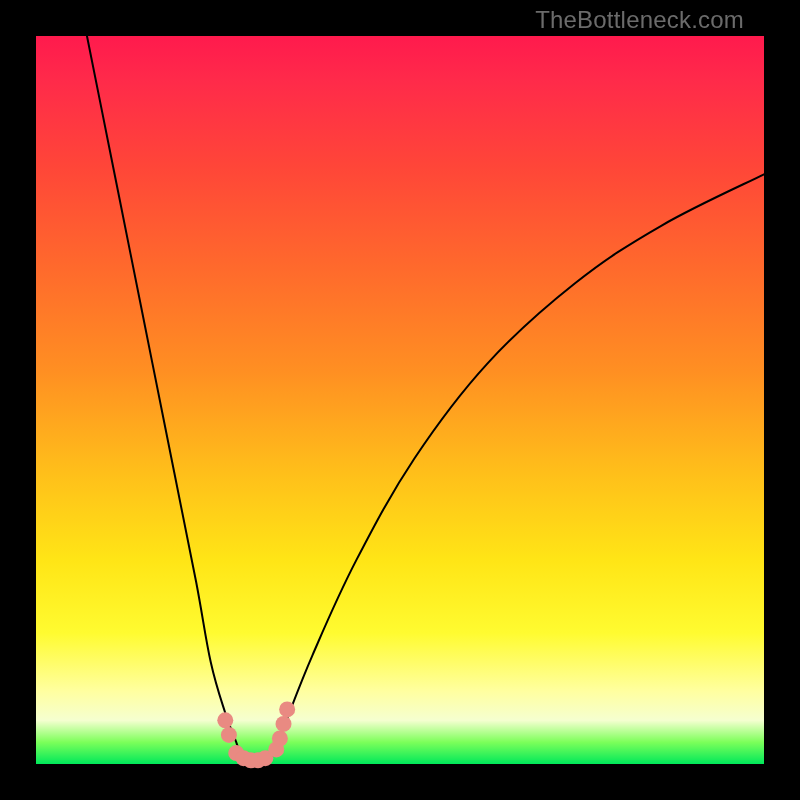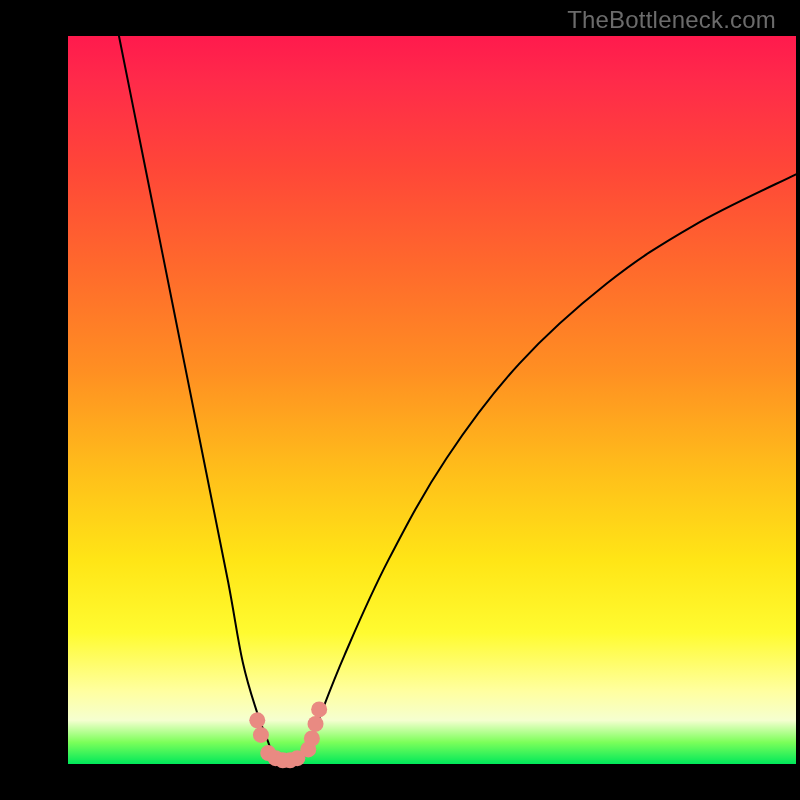--- a/index.html
+++ b/index.html
@@ -11,21 +11,20 @@
     overflow: hidden;
     font-family: Arial, Helvetica, sans-serif;
   }
   .frame {
     position: absolute;
     left: 0;
     top: 0;
     width: 756px;
     height: 800px;
     background: #000;
-    margin-left: 32px;
   }
   .plot-area {
     position: absolute;
     left: 36px;
     top: 36px;
     width: 728px;
     height: 728px;
     
     background: linear-gradient(
       to bottom,

